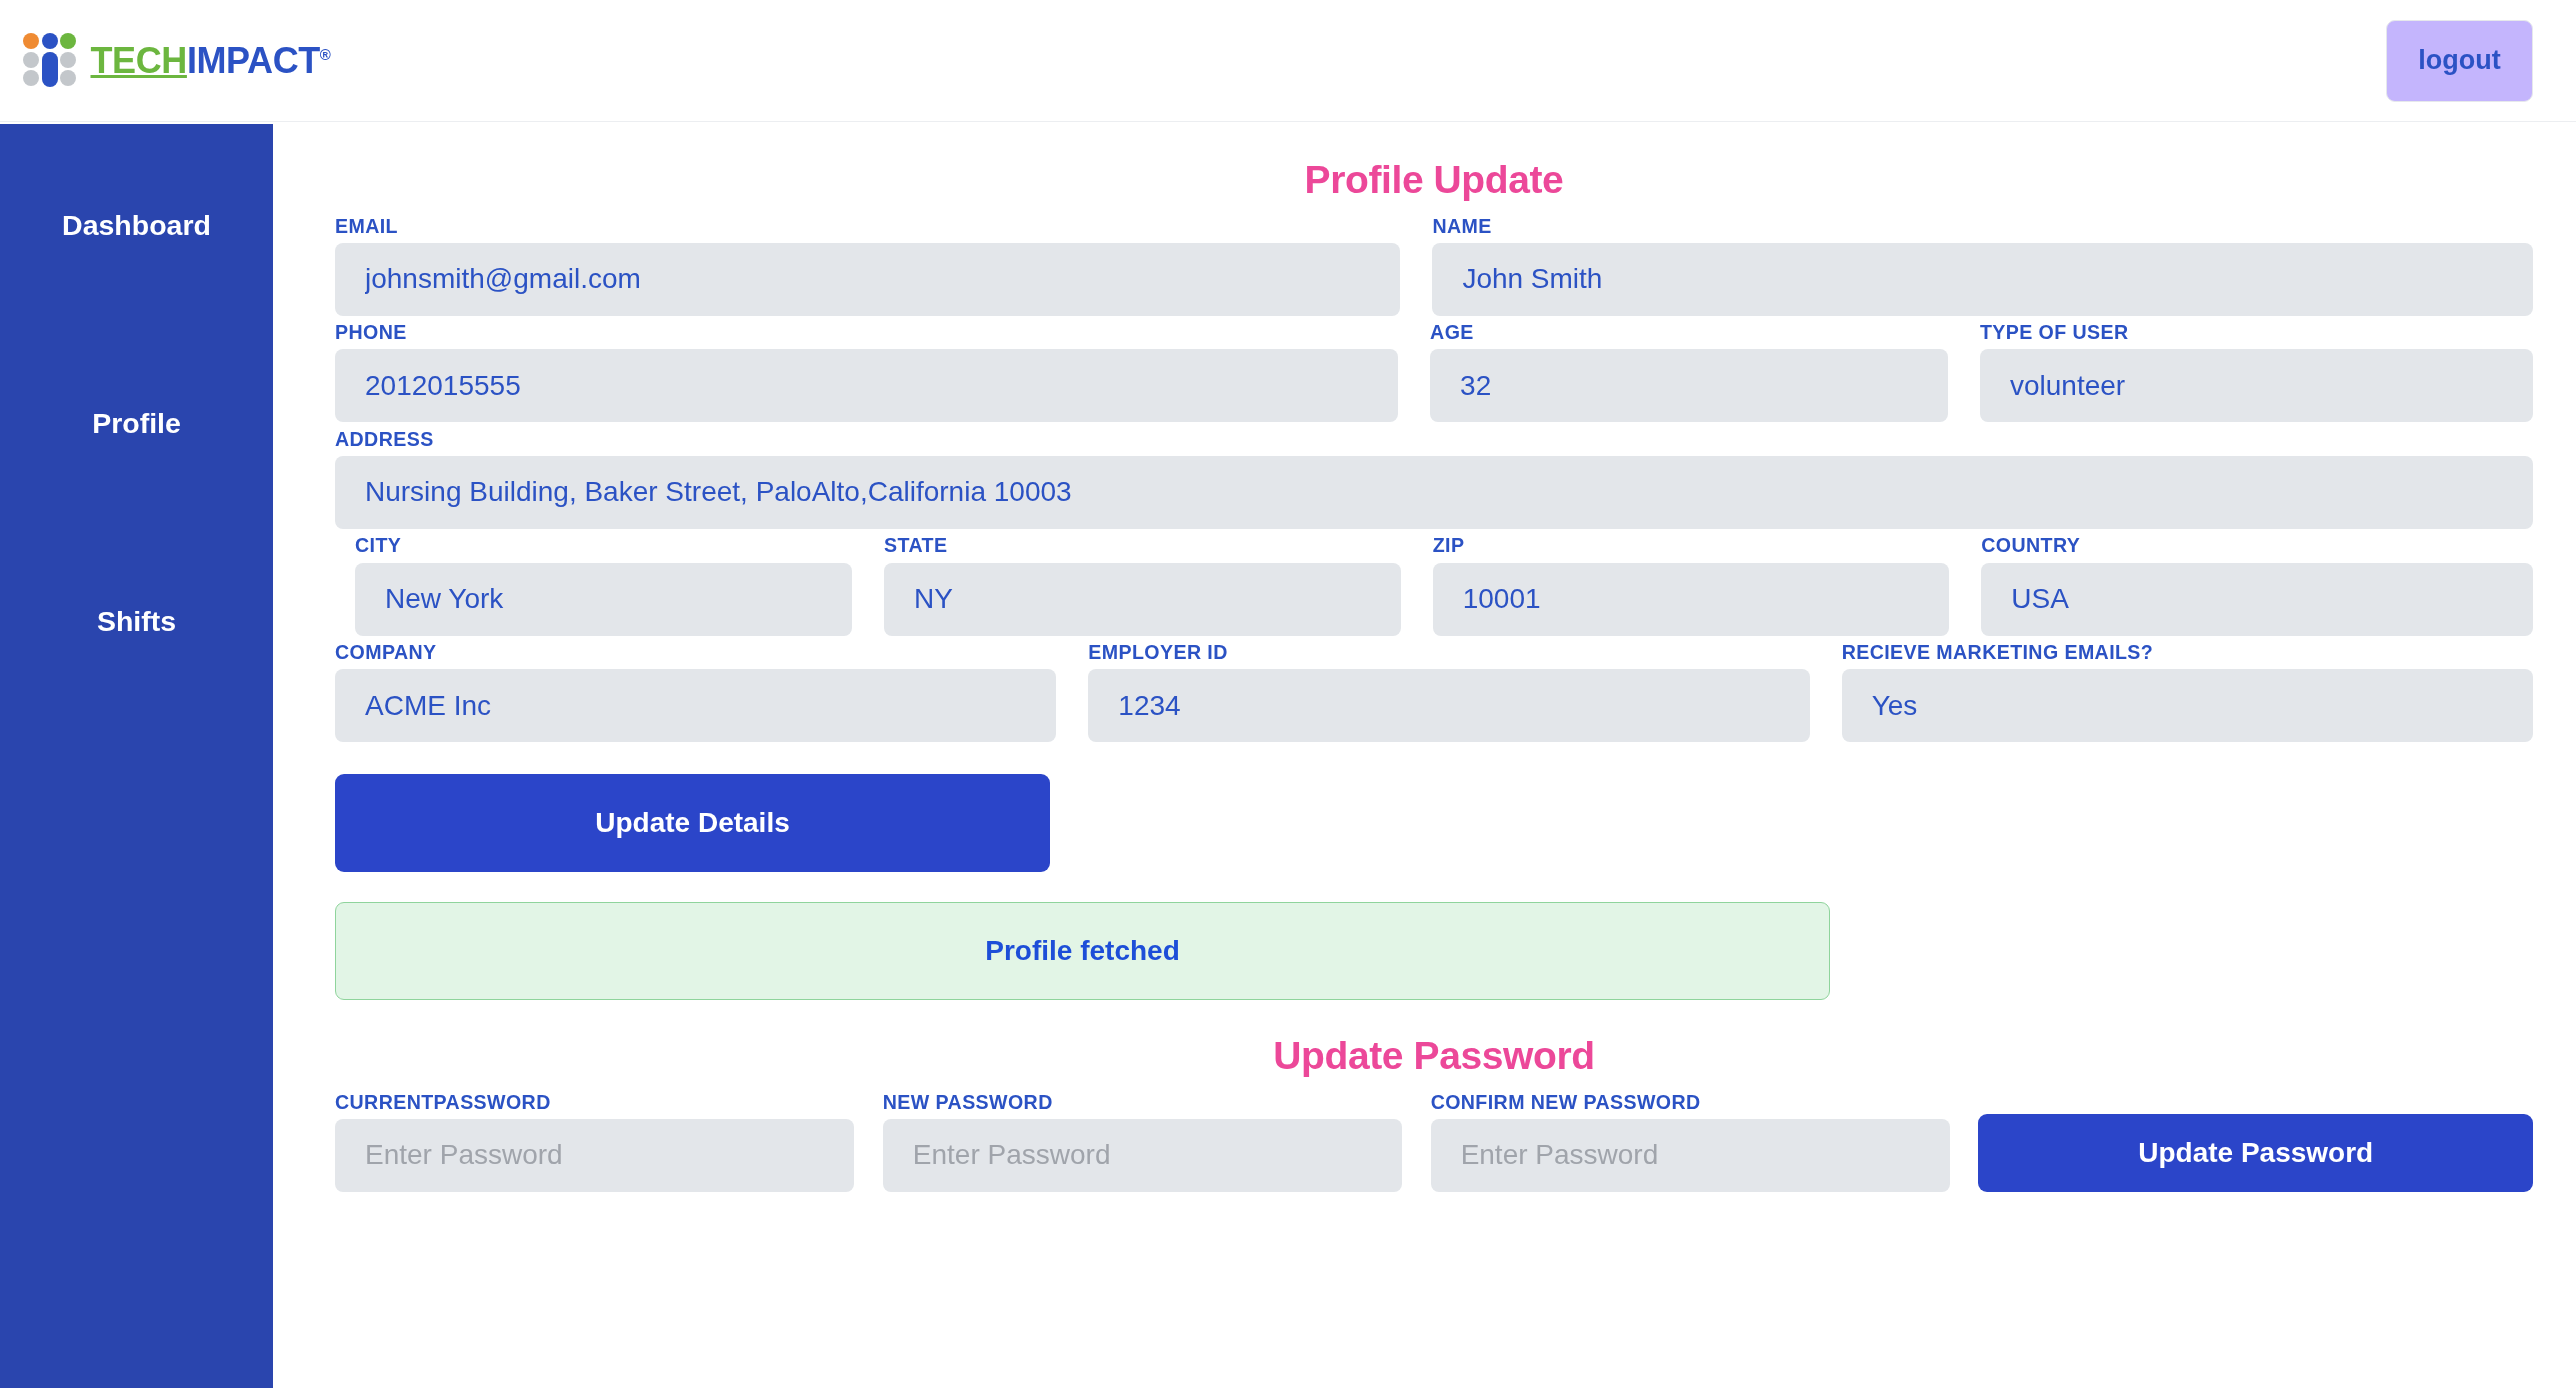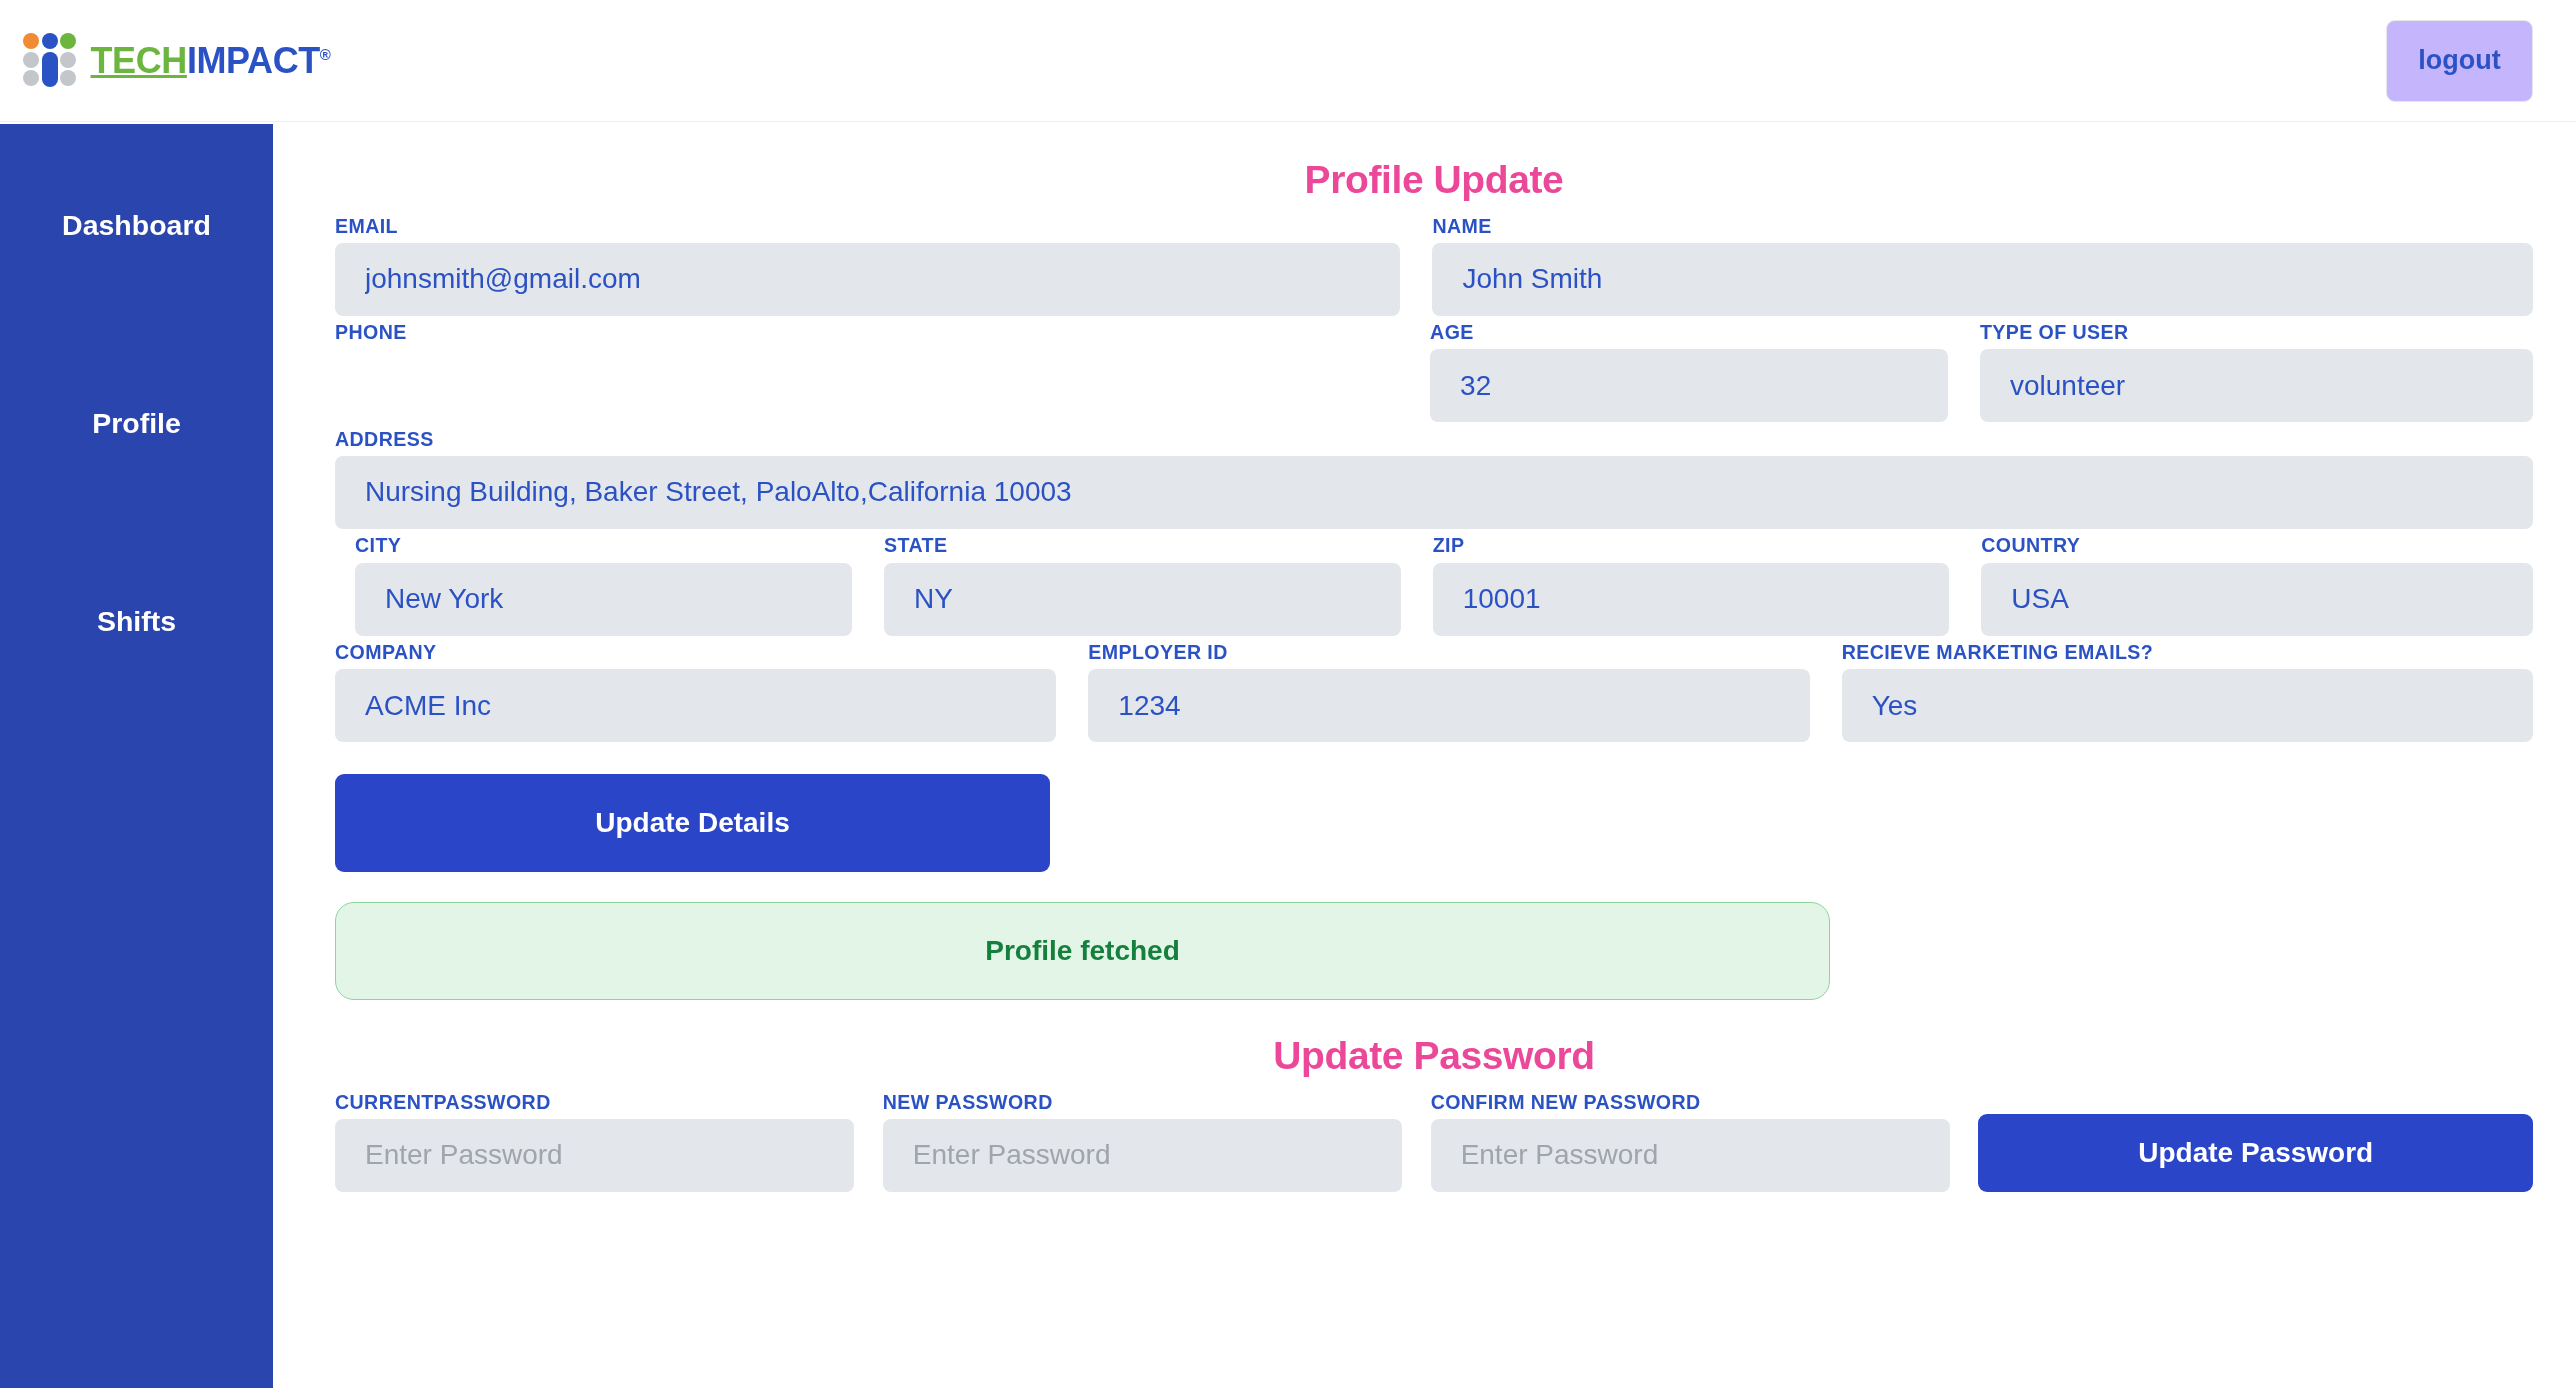--- a/index.html
+++ b/index.html
@@ -155,22 +155,22 @@
     font-size: 28px;
     font-weight: bold;
     cursor: pointer;
     font-family: inherit;
   }
   .alert-success {
     width: 1495px;
     height: 98px;
     background: #e2f5e6;
     border: 1.8px solid #8fd49c;
-    border-radius: 19px;
-    color: #15803d;
+    border-radius: 9px;
+    color: #1d4ed8;
     font-size: 28px;
     font-weight: bold;
     display: flex;
     align-items: center;
     justify-content: center;
   }
 
   
   .pw-row { display: flex; gap: 28.5px; align-items: flex-end; margin-top: 5.3px; }
   .w-pw { width: 530px; }
@@ -226,20 +226,21 @@
     </div>
     <div class="field w-name">
       <label class="field-label">NAME</label>
       <input class="field-input" type="text" value="John Smith" style="">
     </div>
   </div>
 
   <div class="row">
     <div class="field w-phone">
       <label class="field-label">PHONE</label>
+      <input class="field-input" type="text" value="2012015555" style="">
     </div>
     <div class="field w-age">
       <label class="field-label">AGE</label>
       <input class="field-input" type="text" value="32" style="">
     </div>
     <div class="field w-type">
       <label class="field-label">TYPE OF USER</label>
       <input class="field-input" type="text" value="volunteer" style="">
     </div>
   </div>

